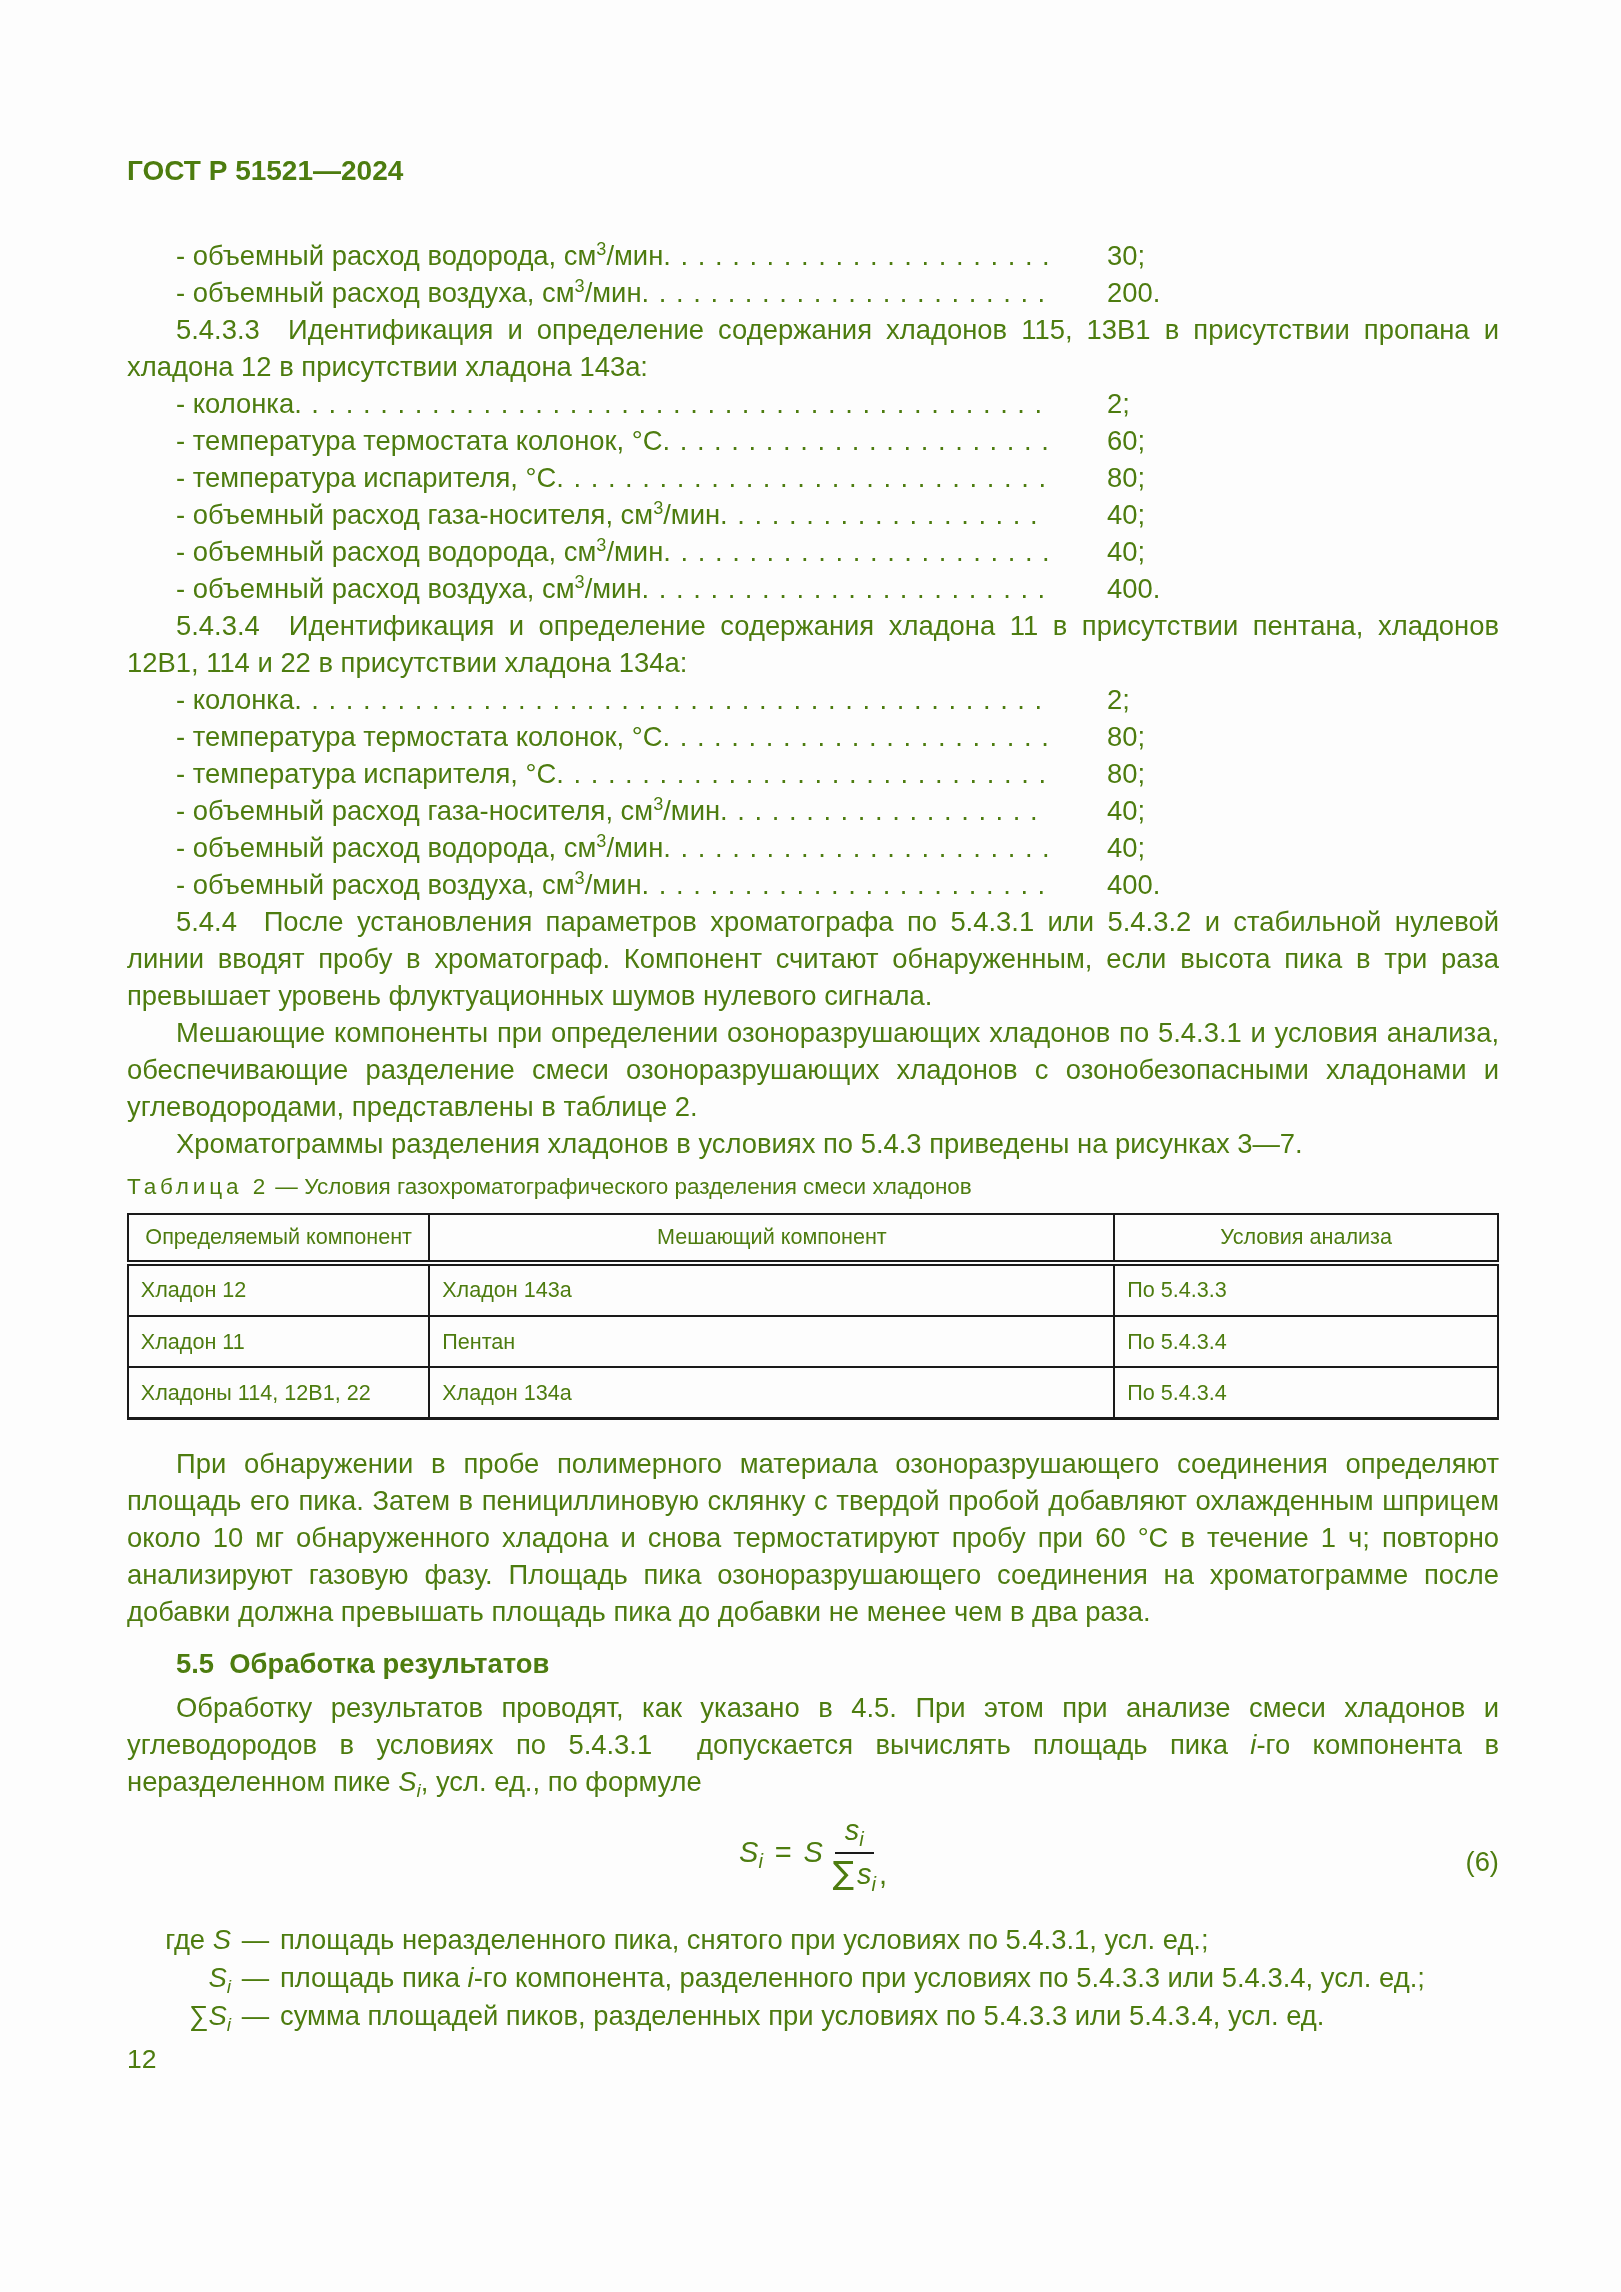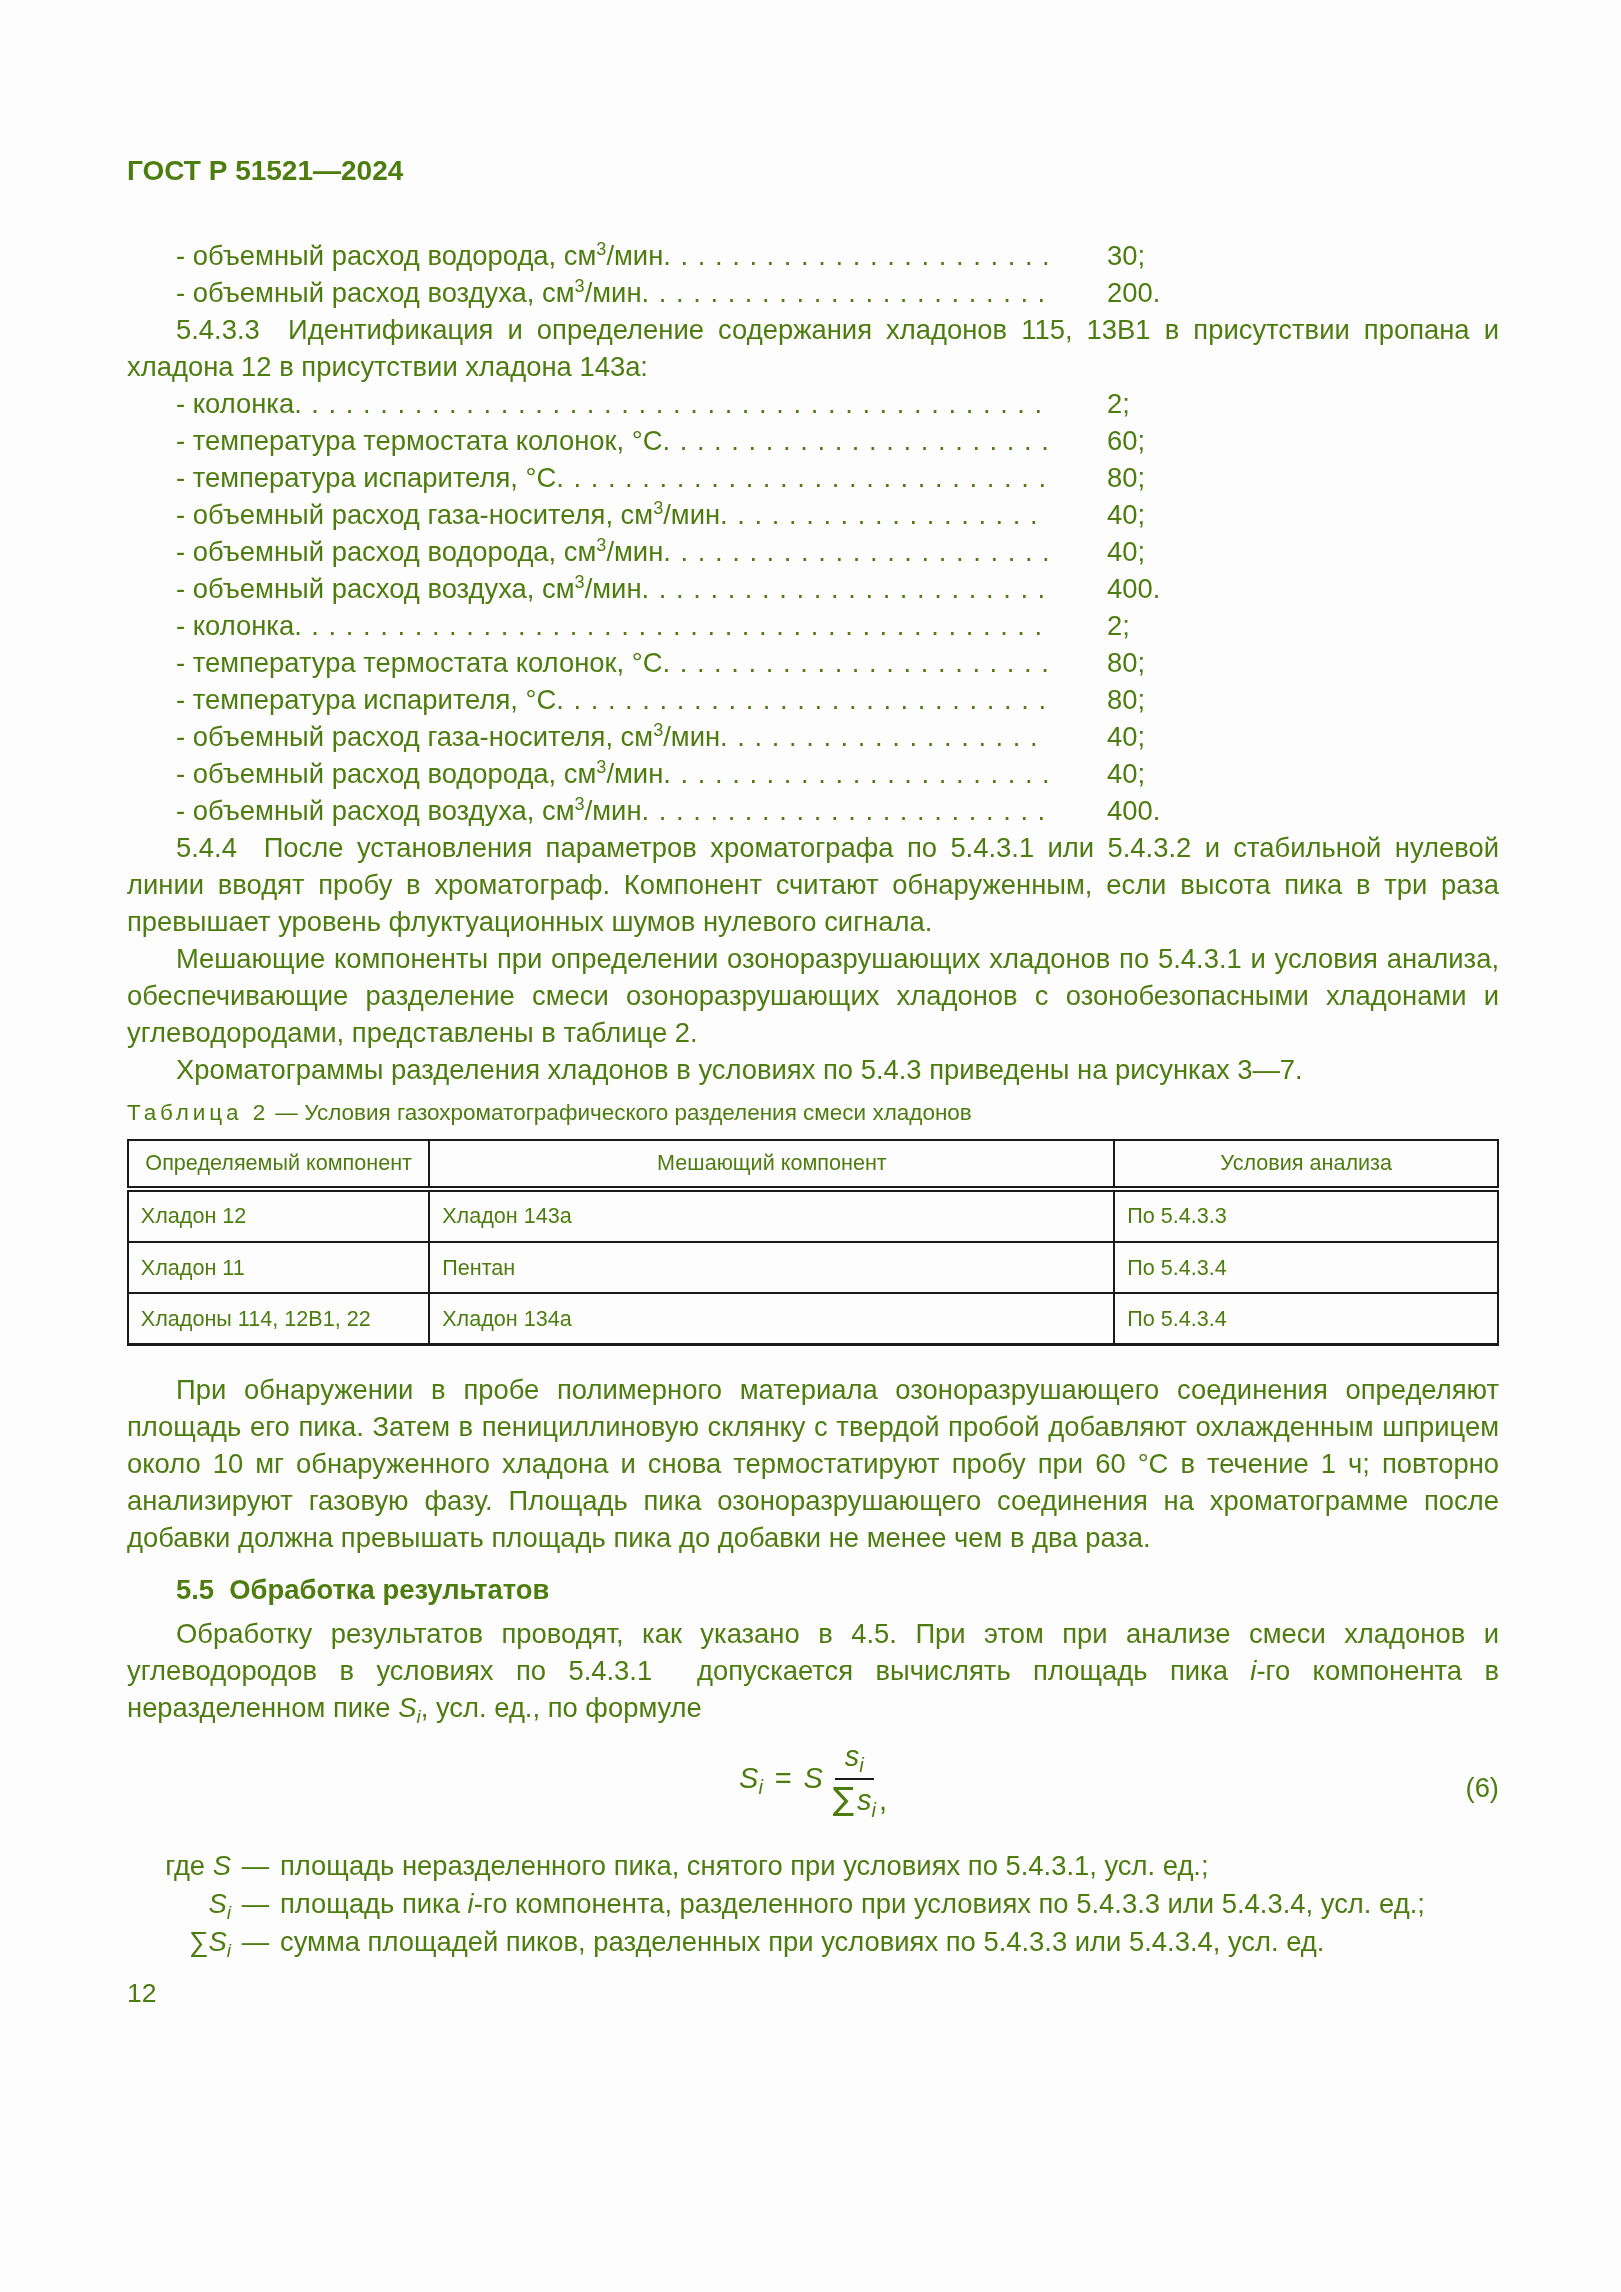--- a/index.html
+++ b/index.html
@@ -47,21 +47,21 @@
   .num { padding: 0 9.8px 4.9px 9.8px; border-bottom: 2.9px solid #1a1a1a; }
   .den { padding-top: 3.9px; }
   .sigma { font-style: normal; font-size: 1.1em; margin-right: 2.9px; font-family: "DejaVu Sans", sans-serif; }
   .fcomma { align-self: flex-end; margin-left: 2.9px; }
   .formula-number { position: absolute; right: 0; top: 50%; transform: translateY(-50%); font-size: 27.4px; }
   .where { margin-top: 13.7px; }
   .where-row { display: flex; align-items: baseline; line-height: 38px; }
   .w-term { flex: 0 0 104px; text-align: right; white-space: nowrap; }
   .w-dash { flex: 0 0 49px; text-align: center; }
   .w-def { flex: 1 1 auto; }
-  .page-num { margin-top: 14px; font-size: 26.5px; }
+  .page-num { margin-top: 6px; font-size: 26.5px; }
 </style>
 </head>
 <body>
 
 <div class="page">
 
   <header class="doc-header">
     <span>ГОСТ Р 51521—2024</span>
   </header>
 
@@ -114,20 +114,21 @@
         <span class="spec-value">40;</span>
       </div>
 
       <div class="spec-row">
         <span class="spec-label"><span>- объемный расход воздуха, см</span><sup class="u3">3</sup><span>/мин</span></span>
         <span class="leader">. . . . . . . . . . . . . . . . . . . . . . . . . . . . . . . . . . . . . . . . . . . . . . . . . . . . . . . . . . . . . . . . . . . . . . . . . . . . . . . . . . . . . . . . . . . . . . . . . . . . . . . . . . . . . . . . . . . . . . . . . . . . . . . . . . . . . . . . . . . . </span>
         <span class="spec-value">400.</span>
       </div>
     </div>
 
+  <p class="para">5.4.3.4&nbsp; Идентификация и определение содержания хладона 11 в присутствии пентана, хладонов 12В1, 114 и 22 в присутствии хладона 134а:</p>
 
   <div class="spec-list">
 
       <div class="spec-row">
         <span class="spec-label"><span>- колонка</span><sup class="u3"></sup><span></span></span>
         <span class="leader">. . . . . . . . . . . . . . . . . . . . . . . . . . . . . . . . . . . . . . . . . . . . . . . . . . . . . . . . . . . . . . . . . . . . . . . . . . . . . . . . . . . . . . . . . . . . . . . . . . . . . . . . . . . . . . . . . . . . . . . . . . . . . . . . . . . . . . . . . . . . </span>
         <span class="spec-value">2;</span>
       </div>
 
       <div class="spec-row">

